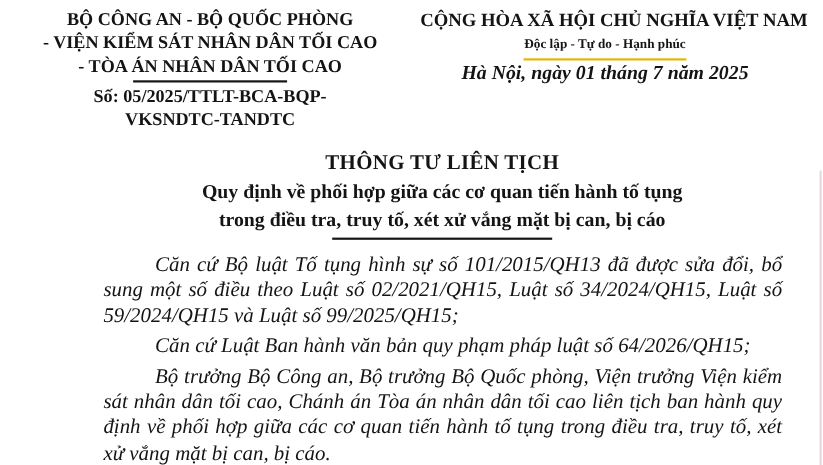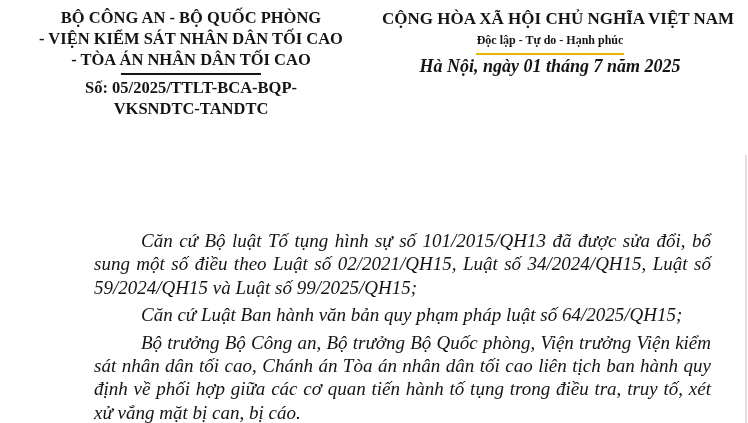--- a/index.html
+++ b/index.html
@@ -142,22 +142,28 @@
   </div>
 
   <div class="header-right">
     <div class="national-title">CỘNG HÒA XÃ HỘI CHỦ NGHĨA VIỆT NAM</div>
     <div>
       <span class="motto">Độc lập - Tự do - Hạnh phúc</span>
     </div>
     <div class="place-date">Hà Nội, ngày 01 tháng 7 năm 2025</div>
   </div>
 
+  <div class="title-block">
+    <div class="doc-type">THÔNG TƯ LIÊN TỊCH</div>
+    <div class="subject-line">Quy định về phối hợp giữa các cơ quan tiến hành tố tụng</div>
+    <div class="subject-line">trong điều tra, truy tố, xét xử vắng mặt bị can, bị cáo</div>
+    <div class="title-rule"></div>
+  </div>
 
   <div class="body-text">
     <p>Căn cứ Bộ luật Tố tụng hình sự số 101/2015/QH13 đã được sửa đổi, bổ sung một số điều theo Luật số 02/2021/QH15, Luật số 34/2024/QH15, Luật số 59/2024/QH15 và Luật số 99/2025/QH15;</p>
-    <p>Căn cứ Luật Ban hành văn bản quy phạm pháp luật số 64/2025/QH15;</p>
+    <p>Căn cứ Luật Ban hành văn bản quy phạm pháp luật số 64/2026/QH15;</p>
     <p>Bộ trưởng Bộ Công an, Bộ trưởng Bộ Quốc phòng, Viện trưởng Viện kiểm sát nhân dân tối cao, Chánh án Tòa án nhân dân tối cao liên tịch ban hành quy định về phối hợp giữa các cơ quan tiến hành tố tụng trong điều tra, truy tố, xét xử vắng mặt bị can, bị cáo.</p>
   </div>
 
   <div class="scan-edge"></div>
 
 </div>
 
 </body></html>

